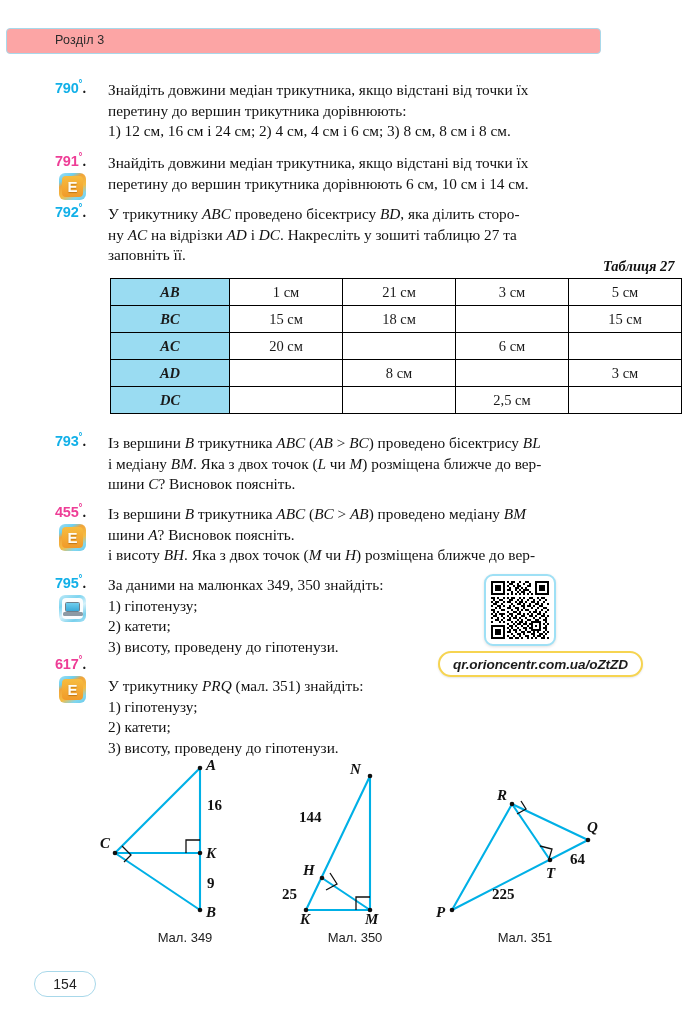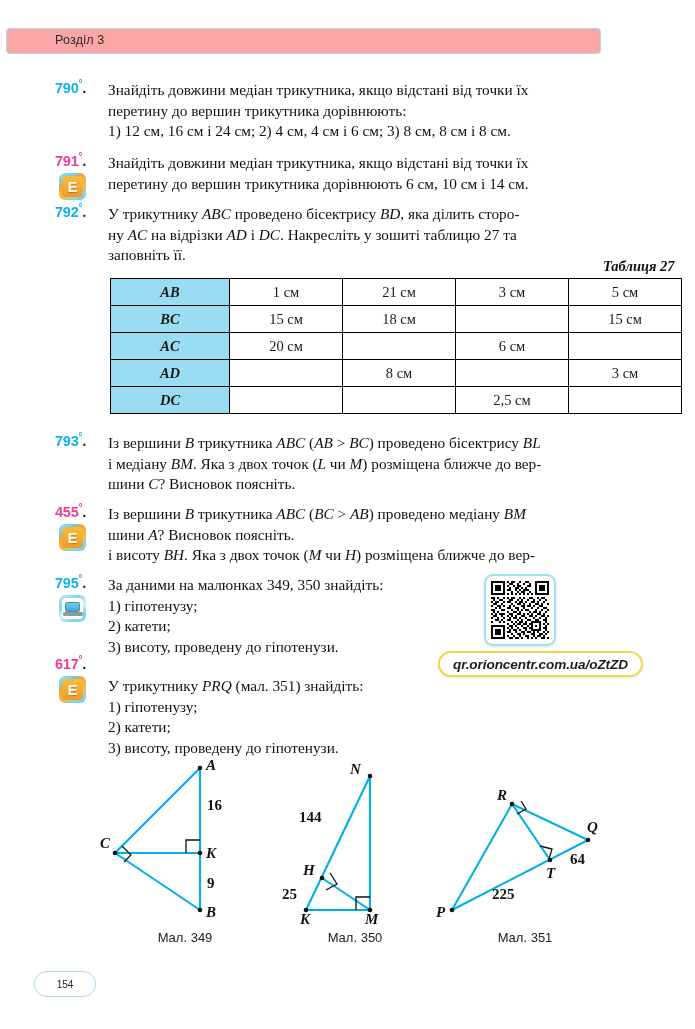--- a/index.html
+++ b/index.html
@@ -218,21 +218,21 @@
     top: 971px;
     width: 62px;
     height: 26px;
     border: 1px solid #a8d8ea;
     border-radius: 13px;
     box-sizing: border-box;
     display: flex;
     align-items: center;
     justify-content: center;
     font-family: "Liberation Sans", "DejaVu Sans", sans-serif;
-    font-size: 10px;
+    font-size: 14px;
     color: #222;
     background: #fff;
   }
 </style>
 </head>
 <body>
 
 <div class="page-header">
   <span class="page-header-text">Розділ 3</span>
 </div>

